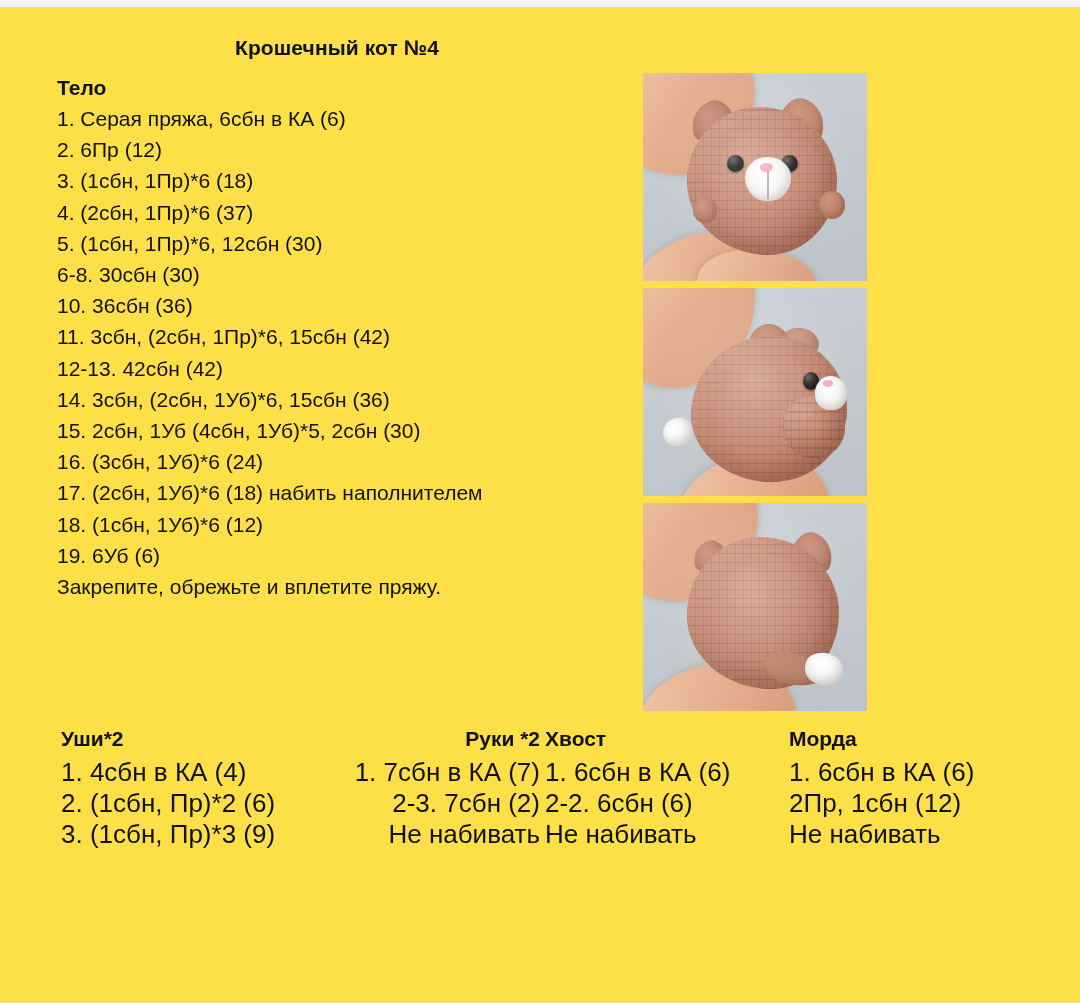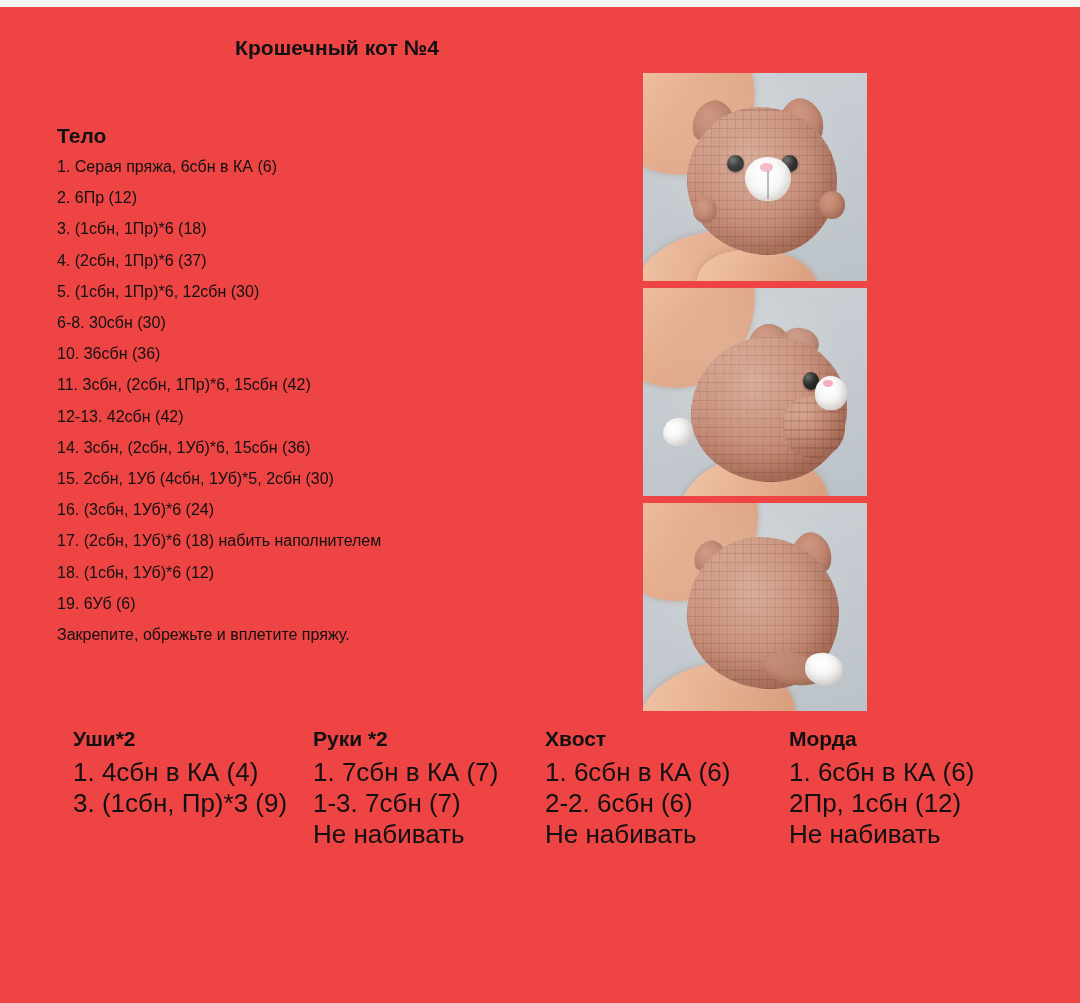--- a/index.html
+++ b/index.html
@@ -13,21 +13,21 @@
     background: #ffffff;
     font-family: "Liberation Sans", "DejaVu Sans", sans-serif;
     color: #111111;
     overflow: hidden;
     position: relative;
   }
   .page {
     position: relative;
     width: 1080px;
     height: 1003px;
-    background: #ef4444;
+    background: #fde047;
   }
   .top-rule {
     position: absolute;
     top: 0; left: 0;
     width: 1080px;
     height: 7px;
     background: #f4f4f4;
   }
 
   
@@ -47,24 +47,23 @@
     position: absolute;
     top: 72px;
     left: 57px;
     width: 600px;
   }
   .section-heading {
     font-size: 21px;
     font-weight: bold;
     line-height: 31px;
     white-space: nowrap;
-    margin-top: 48px;
   }
   .row-line {
-    font-size: 16px;
+    font-size: 21px;
     line-height: 31.2px;
     white-space: nowrap;
   }
 
   
   .photo-strip {
     position: absolute;
     top: 73px;
     left: 643px;
     width: 224px;
@@ -187,22 +186,22 @@
     font-weight: bold;
     line-height: 31px;
     margin-bottom: 3px;
     white-space: nowrap;
   }
   .part-line {
     font-size: 26px;
     line-height: 31.2px;
     white-space: nowrap;
   }
-  #col-0 { left: 16px;   width: 250px; }
-  #col-1 { left: 256px; width: 235px; }
+  #col-0 { left: 4px;   width: 250px; }
+  #col-1 { left: 248px; width: 235px; text-align: right; }
   #col-2 { left: 488px; width: 230px; }
   #col-3 { left: 732px; width: 250px; }
 </style>
 </head>
 <body>
 
 <div class="page">
 
   <div class="top-rule"></div>
 
@@ -300,27 +299,28 @@
       <div class="vignette"></div>
     </div>
 
   </div>
 
   <div class="parts">
 
     <div class="part-col" id="col-0">
       <div class="part-title">Уши*2</div>
       <div class="part-line">1. 4сбн в КА (4)</div>
+      <div class="part-line">2. (1сбн, Пр)*2 (6)</div>
       <div class="part-line">3. (1сбн, Пр)*3 (9)</div>
     </div>
 
     <div class="part-col" id="col-1">
       <div class="part-title">Руки *2</div>
       <div class="part-line">1. 7сбн в КА (7)</div>
-      <div class="part-line">1-3. 7сбн (7)</div>
+      <div class="part-line">2-3. 7сбн (2)</div>
       <div class="part-line">Не набивать</div>
     </div>
 
     <div class="part-col" id="col-2">
       <div class="part-title">Хвост</div>
       <div class="part-line">1. 6сбн в КА (6)</div>
       <div class="part-line">2-2. 6сбн (6)</div>
       <div class="part-line">Не набивать</div>
     </div>
 

